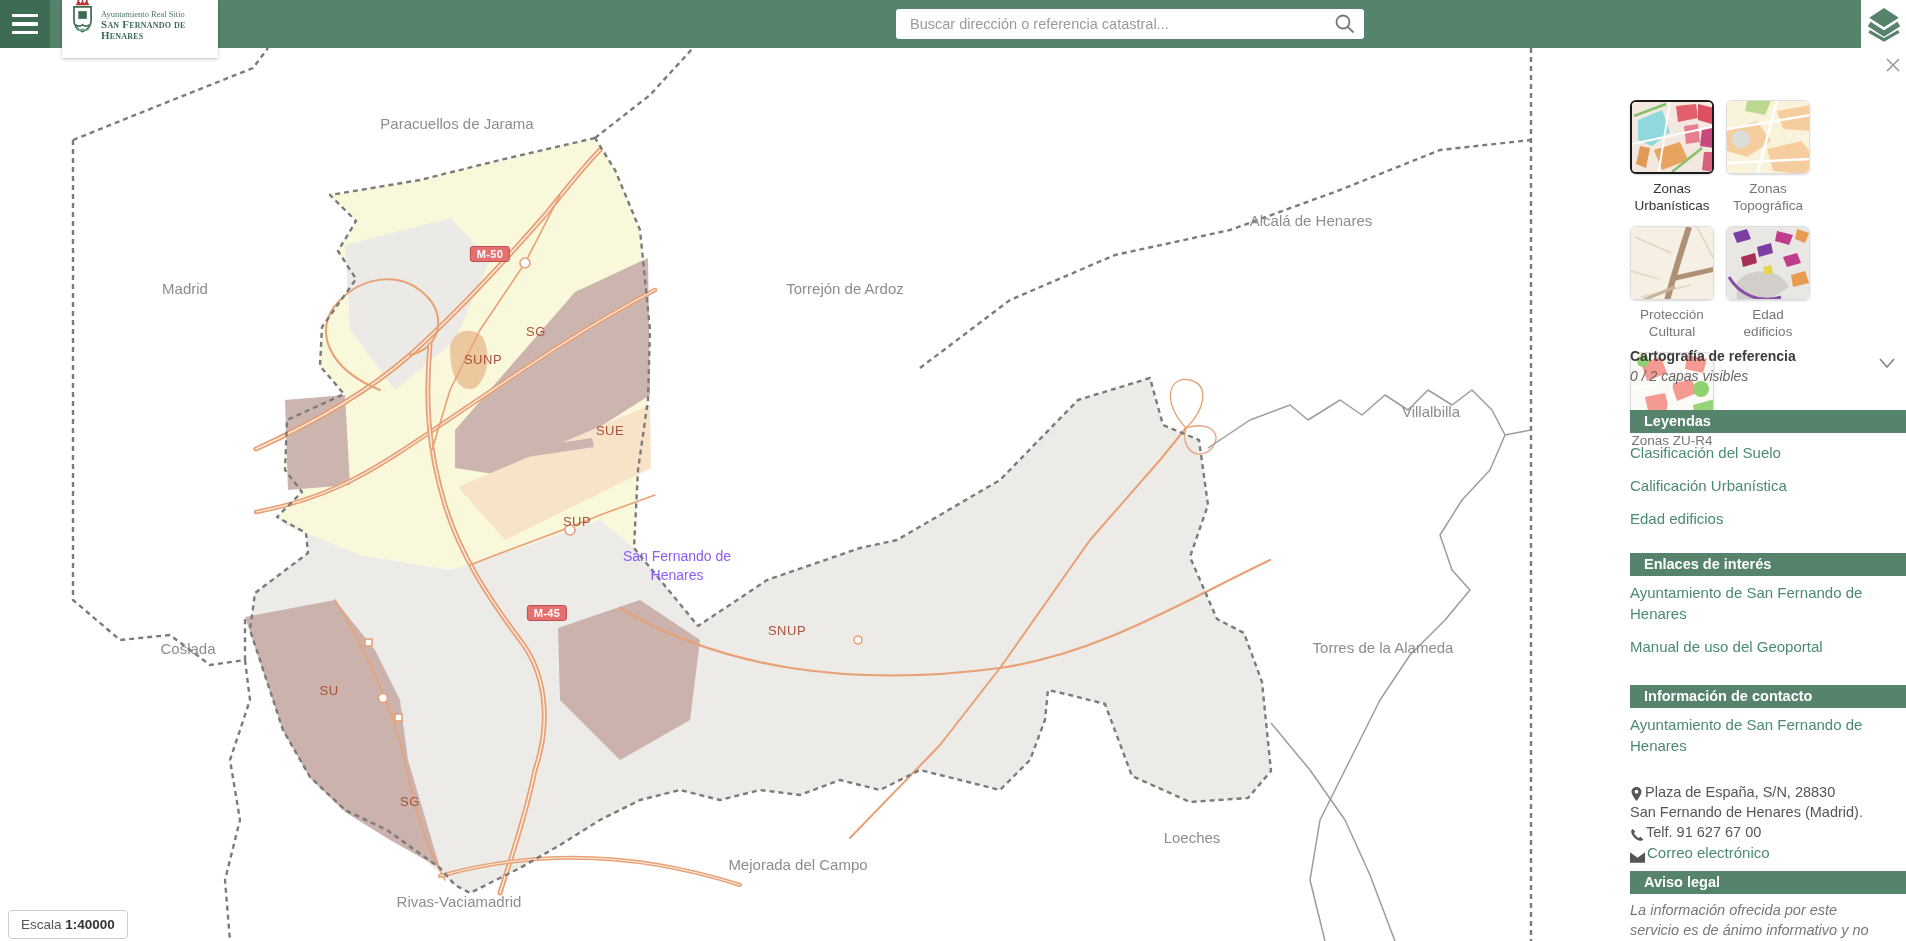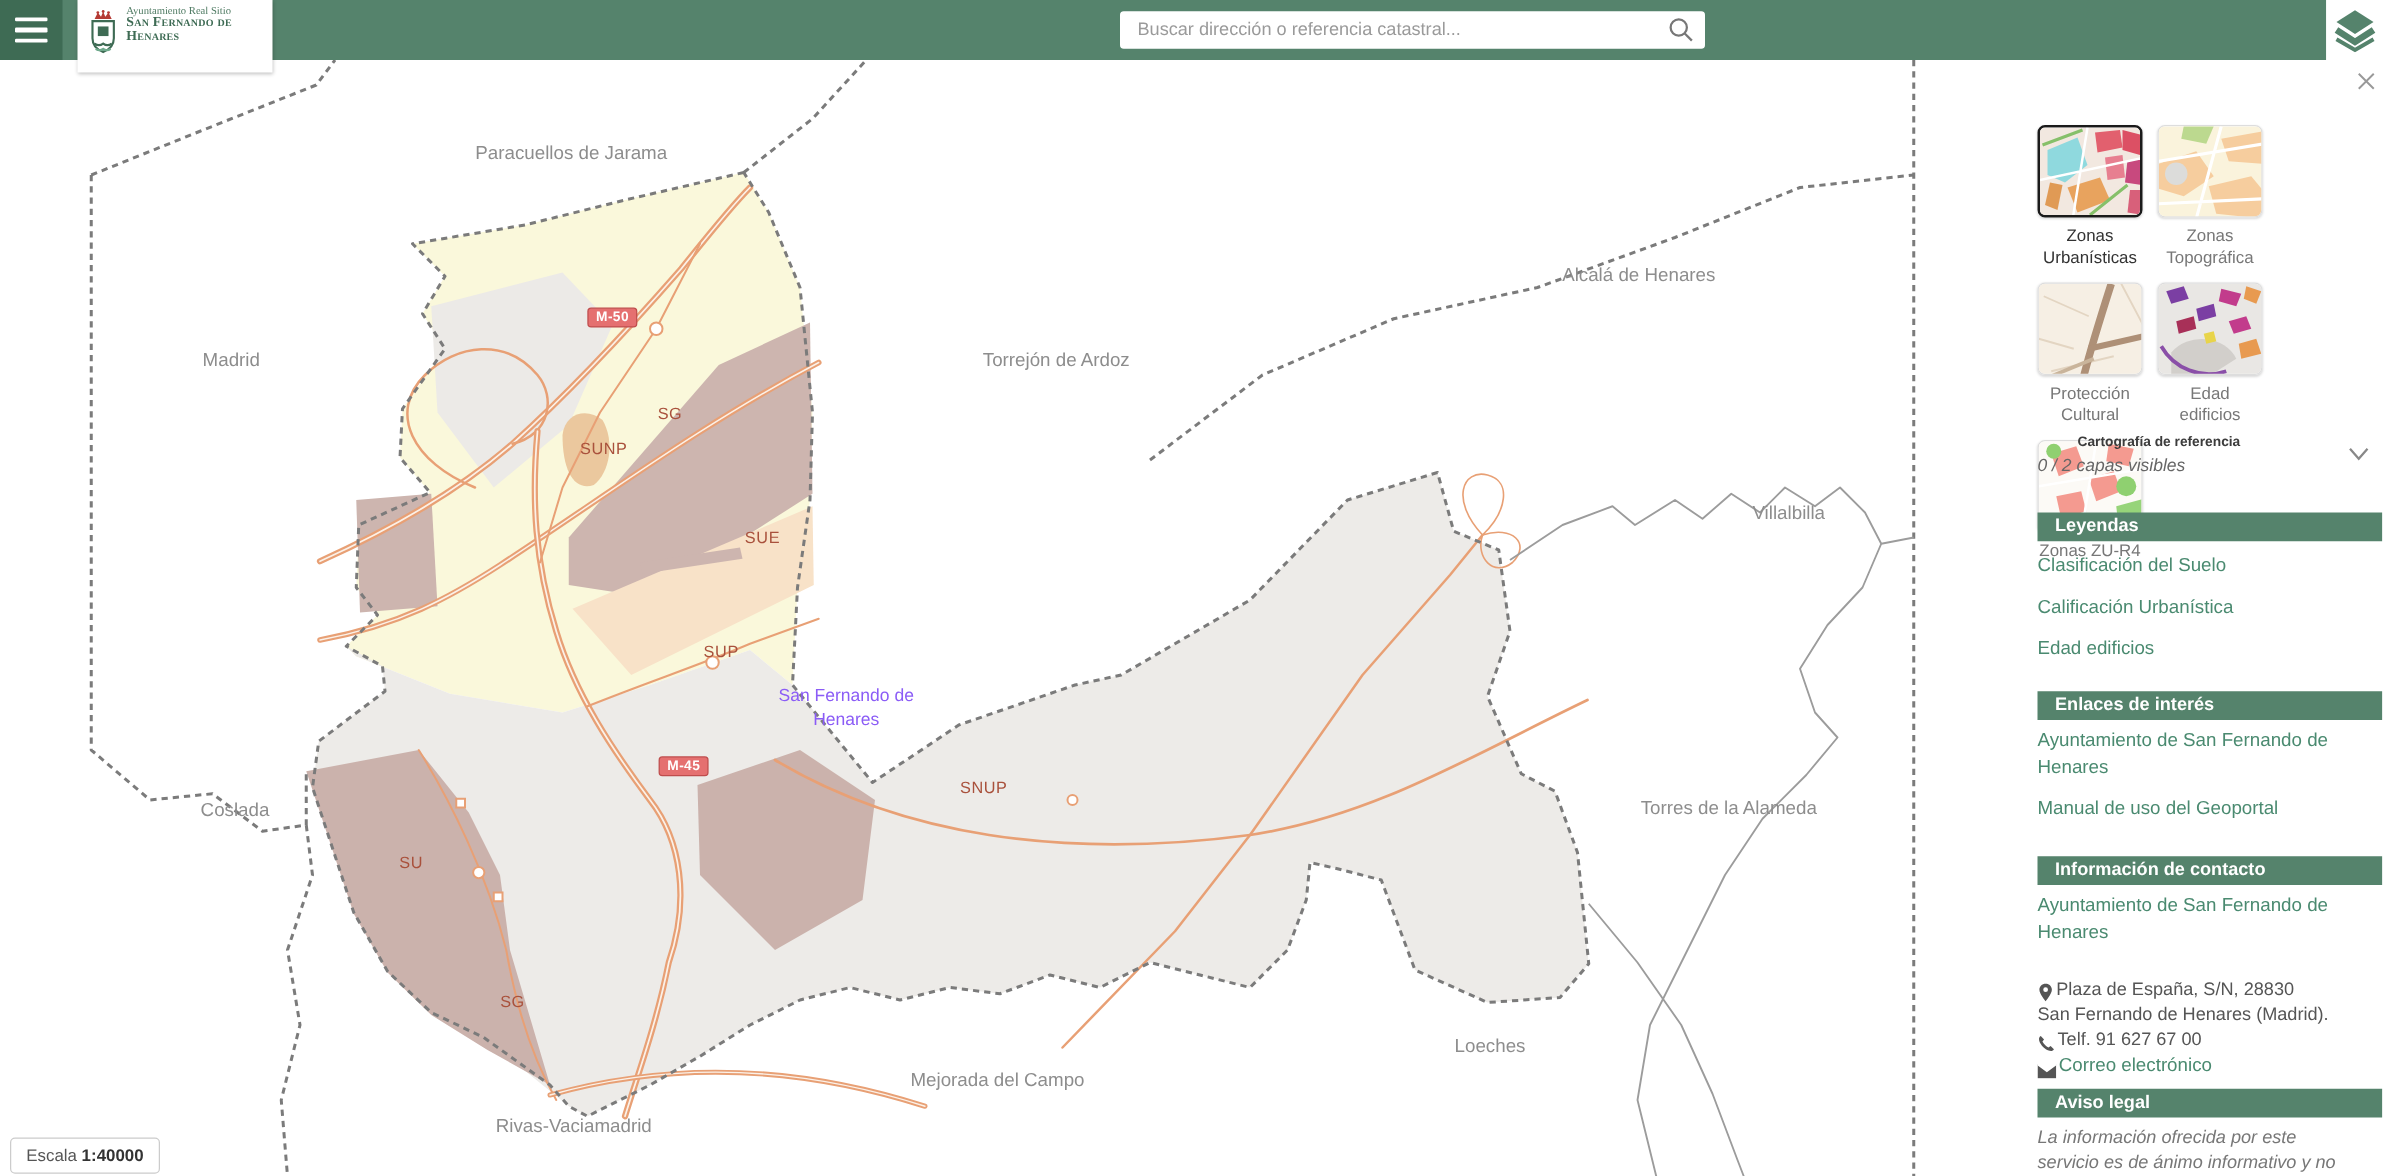--- a/index.html
+++ b/index.html
@@ -8,22 +8,22 @@
 
   
   .topbar{position:absolute;left:0;top:0;width:1861px;height:48px;background:#55836C;}
   .corner{position:absolute;right:0;top:0;width:45px;height:48px;background:#fff;
           display:flex;align-items:center;justify-content:center;cursor:pointer;}
   .hamburger{position:absolute;left:0;top:0;width:50px;height:48px;background:#3E6B54;
              display:flex;flex-direction:column;justify-content:center;gap:5px;
              padding-left:12px;box-sizing:border-box;cursor:pointer;}
   .hamburger span{display:block;width:26px;height:3.5px;background:#fff;border-radius:1px;}
   .logobox{position:absolute;left:62px;top:0;width:156px;height:58px;background:#fff;
-           box-shadow:0 1px 3px rgba(0,0,0,.25);display:flex;align-items:flex-start;
-           padding:4px 6px;box-sizing:border-box;z-index:5;}
+           box-shadow:0 1px 3px rgba(0,0,0,.25);display:flex;align-items:flex-end;
+           padding:16px 6px;box-sizing:border-box;z-index:5;}
   .logotext{margin-left:4px;line-height:1.05;}
   .logotext .l1{font-family:"Liberation Serif",serif;font-size:8.5px;color:#4E7A62;}
   .logotext .l2{font-family:"Liberation Serif",serif;font-size:11px;font-weight:bold;
                 color:#3E6B54;font-variant:small-caps;letter-spacing:.2px;}
   .searchwrap{position:absolute;left:896px;top:9px;width:468px;height:30px;background:#fff;
               border-radius:3px;display:flex;align-items:center;}
   .searchwrap input{flex:1;border:none;outline:none;background:transparent;
                     padding:0 8px 0 14px;font-size:14.5px;color:#444;
                     font-family:"Liberation Sans",sans-serif;}
   .searchwrap input::placeholder{color:#9a9a9a;}
@@ -51,21 +51,21 @@
   .thumbs{position:absolute;left:13px;top:52px;width:272px;display:flex;flex-wrap:wrap;
           column-gap:12px;row-gap:12px;}
   .tile{width:84px;cursor:pointer;}
   .timg{width:84px;height:74px;border-radius:6px;overflow:hidden;border:1px solid #ddd;
         box-sizing:border-box;box-shadow:0 1px 2px rgba(0,0,0,.15);}
   .tile.selected .timg{border:2px solid #1a1a1a;}
   .tlabel{margin-top:6px;font-size:13.5px;line-height:17px;color:#777;text-align:center;}
   .tile.selected .tlabel{color:#333;}
   .cartorow{position:absolute;left:13px;top:300px;width:268px;display:flex;
             justify-content:space-between;align-items:flex-start;cursor:pointer;}
-  .cartotitle{font-size:11px;font-weight:bold;color:#3c3c3c;margin-left:32px;}
+  .cartotitle{font-size:14px;font-weight:bold;color:#3c3c3c;}
   .cartosub{font-size:14px;font-style:italic;color:#666;margin-top:4px;}
   .band{position:absolute;left:13px;right:0;height:23px;background:#55836C;color:#fff;
         font-size:14.5px;font-weight:bold;line-height:23px;padding-left:14px;}
   .linkset{position:absolute;left:13px;width:252px;}
   .glink{display:block;color:#4A8A70;font-size:15px;line-height:21px;margin-bottom:12px;
          text-decoration:none;cursor:pointer;}
   .contactblk{position:absolute;left:13px;top:666px;width:255px;font-size:14.5px;
               color:#555;line-height:20px;}
   .contactblk .row{display:flex;align-items:flex-end;}
   .contactblk svg{flex:0 0 auto;margin-right:2px;margin-top:3px;}

